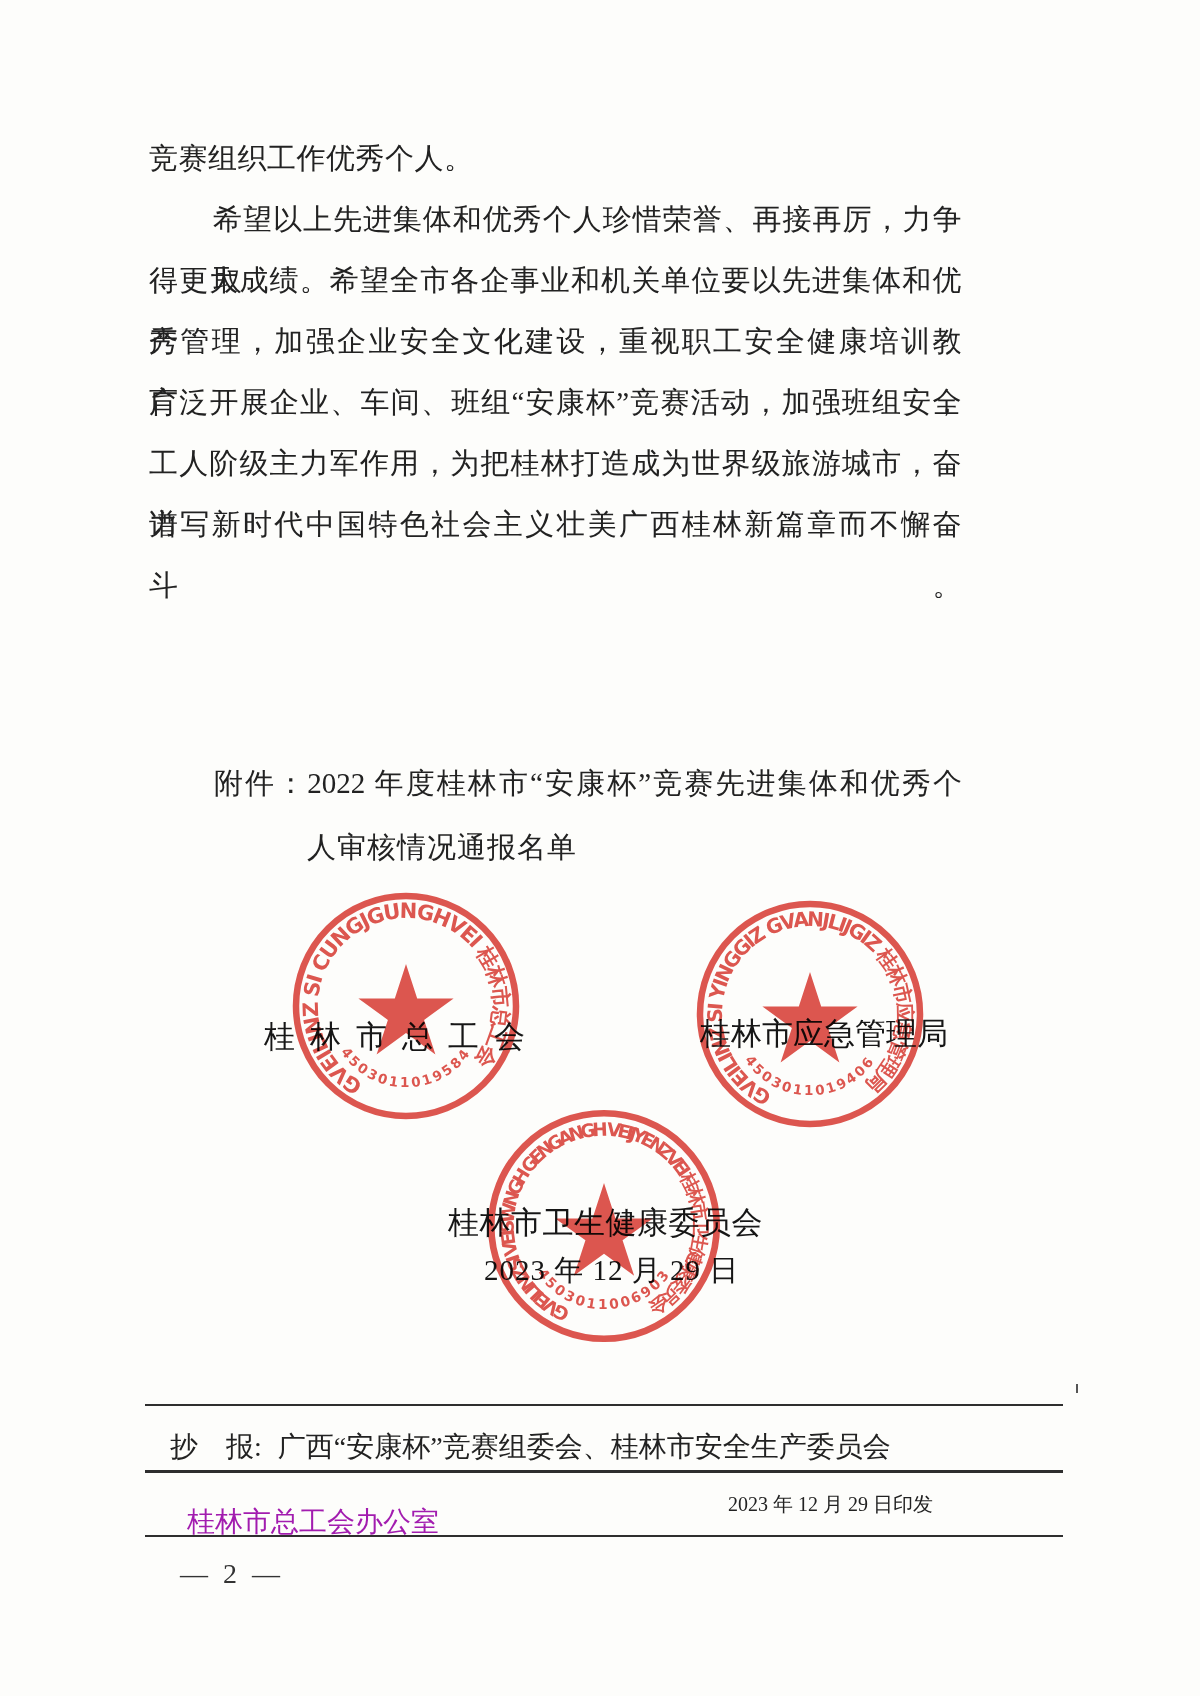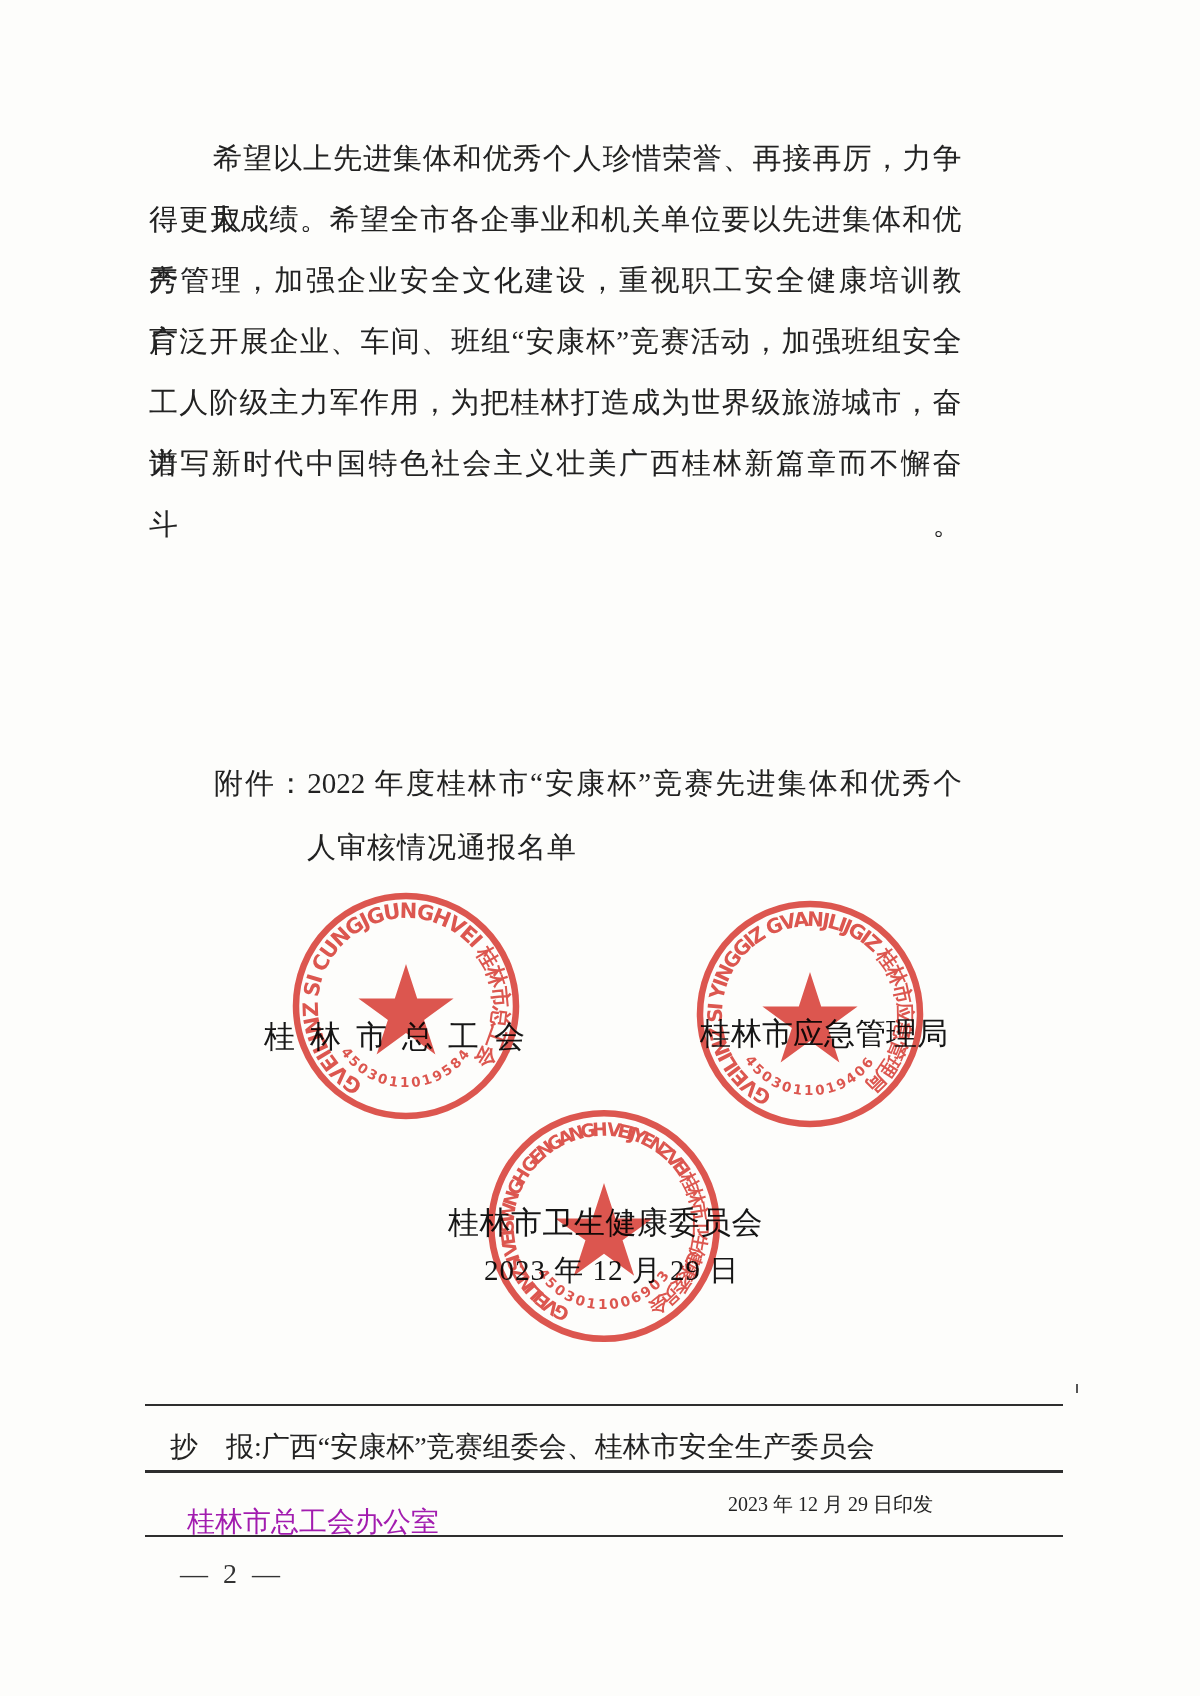--- a/index.html
+++ b/index.html
@@ -40,32 +40,33 @@
   .sig-org2 { left:700px; top:1013px; font-size:31px; letter-spacing:0px; }
   .sig-org3 { left:448px; top:1192px; font-size:31px; letter-spacing:0.5px;margin-top:10px; }
   .sig-date { left:484px; top:1251px; font-size:29px; letter-spacing:1px; }
 
   
   .rule { position:absolute; background:#2e2e2e; z-index:2; }
   .rule-1 { left:145px; top:1404px; width:918px; height:2px; }
   .rule-2 { left:145px; top:1470px; width:918px; height:3px; }
   .rule-3 { left:145px; top:1535px; width:918px; height:2px; }
   .copy-line { position:absolute; left:170px; top:1428px; font-size:28px; color:#222; white-space:nowrap; }
-  .copy-line .lbl { margin-right:0; }
+  .copy-line .lbl { margin-right:16px; }
   .issuer-line { position:absolute; left:187px; top:1491px; font-size:28px; color:#a21caf; white-space:nowrap;margin-top:12px; }
   .print-date { position:absolute; left:728px; top:1491px; font-size:20px; color:#222; white-space:nowrap; }
   .page-num { position:absolute; left:180px; top:1558px; font-size:28px; color:#333; letter-spacing:4px; white-space:nowrap; }
   .stray-mark { position:absolute; left:1076px; top:1384px; width:2px; height:9px; background:#555; }
 </style>
 </head>
 <body>
 
 <div class="page">
 
   <div class="body-text">
+    <div class="bline first">竞赛组织工作优秀个人。</div>
     <div class="bline indent">希望以上先进集体和优秀个人珍惜荣誉、再接再厉，力争取</div>
     <div class="bline">得更大成绩。希望全市各企事业和机关单位要以先进集体和优秀</div>
     <div class="bline">产管理，加强企业安全文化建设，重视职工安全健康培训教育，</div>
     <div class="bline">广泛开展企业、车间、班组“安康杯”竞赛活动，加强班组安全</div>
     <div class="bline">工人阶级主力军作用，为把桂林打造成为世界级旅游城市，奋力</div>
     <div class="bline">谱写新时代中国特色社会主义壮美广西桂林新篇章而不懈奋斗。</div>
   </div>
 
   <div class="attach-l1">附件：2022 年度桂林市“安康杯”竞赛先进集体和优秀个</div>
   <div class="attach-l2">人审核情况通报名单</div>

